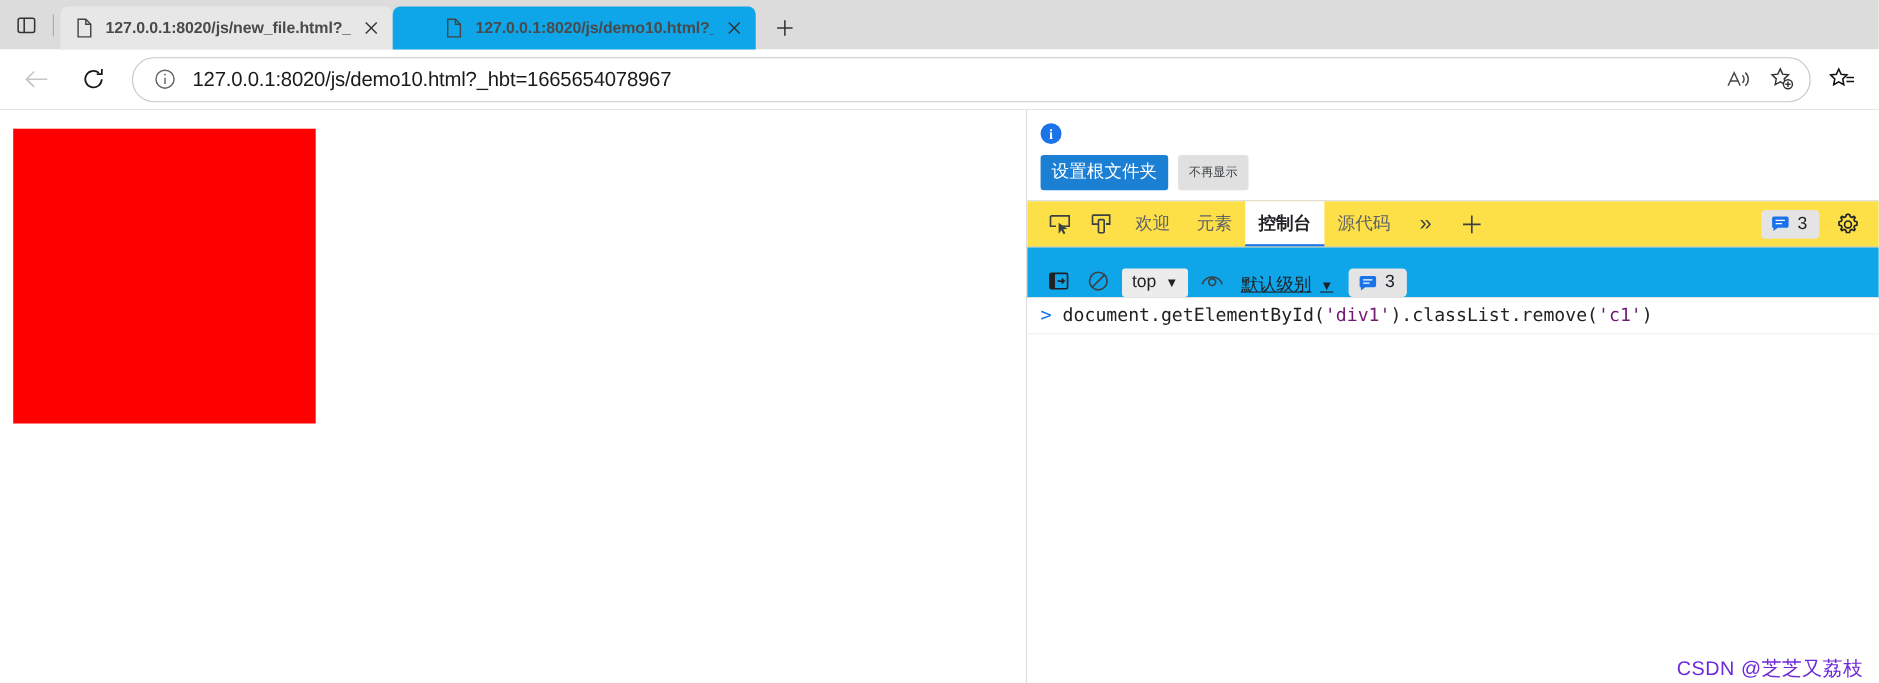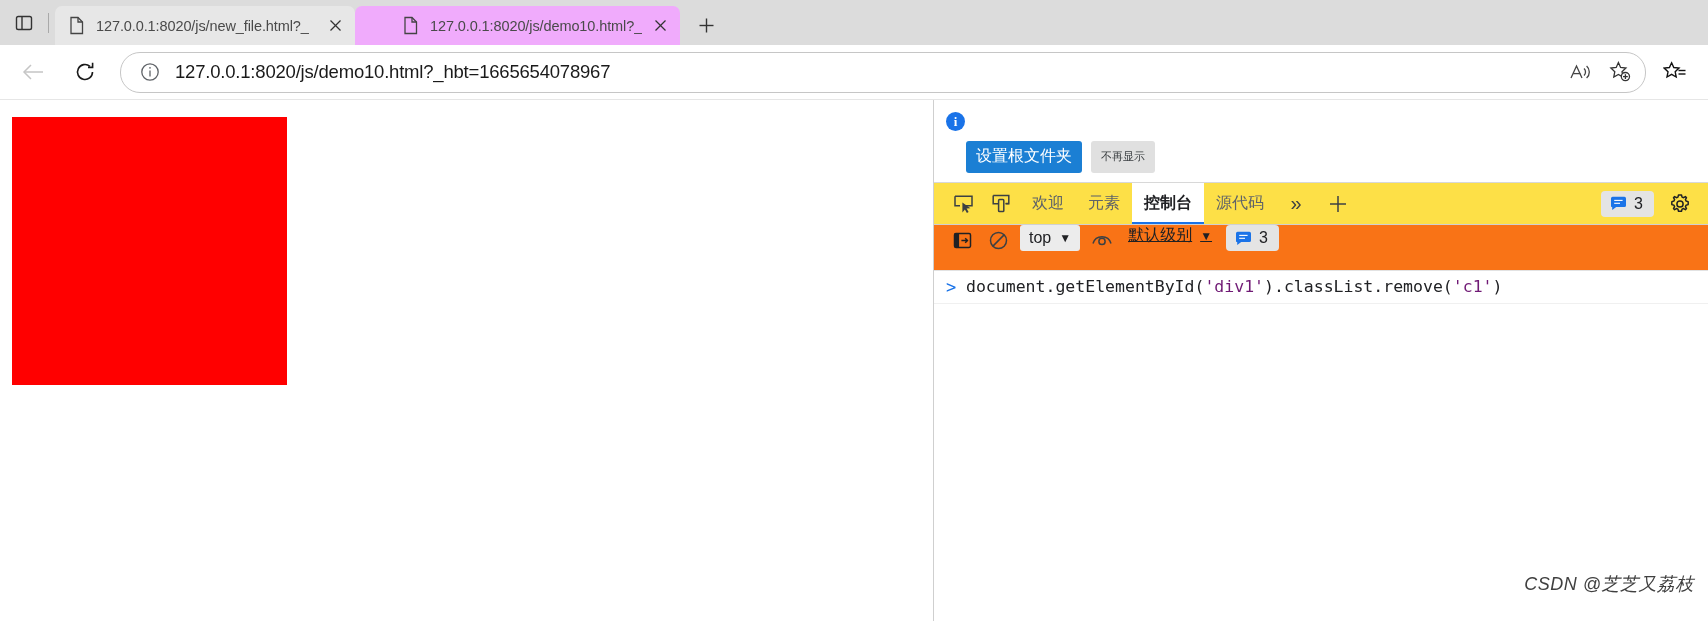--- a/index.html
+++ b/index.html
@@ -7,35 +7,35 @@
     width: 1708px; height: 621px;
     font-family: "Liberation Sans", "DejaVu Sans", sans-serif;
     background: #ffffff;
     overflow: hidden;
   }
   .browser { width: 1708px; height: 621px; display: flex; flex-direction: column; background: #ffffff; }
 
   
   .tabstrip {
     height: 45px; background: #dcdcdc;
-    display: flex; align-items: flex-end; padding-left: 6px; flex: 0 0 45px;
+    display: flex; align-items: flex-end; padding-left: 6px; flex: 0 0 45px; font-weight: bold;
   }
   .tab-shell-btn {
     width: 36px; height: 38px; margin-bottom: 3px;
     display: flex; align-items: center; justify-content: center;
     border-radius: 4px;
   }
   .vsep { width: 1px; height: 20px; background: #a9a9a9; margin: 0 6px 12px 6px; }
   .tab {
     height: 39px; display: flex; align-items: center;
     border-radius: 7px 7px 0 0; padding: 0 6px 0 13px;
     min-width: 300px; max-width: 330px; position: relative;
   }
   .tab.inactive { background: #e7e7e7; }
-  .tab.active { background: #f0abfc; padding-left: 47px; }
+  .tab.active { background: #0ea5e9; padding-left: 47px; }
   .tab-favicon { width: 17px; height: 19px; flex: 0 0 17px; margin-right: 11px; }
   .tab-title {
     flex: 1 1 auto; font-size: 14.5px; color: #4a4a4a;
     white-space: nowrap; overflow: hidden; text-overflow: clip;
     letter-spacing: -0.1px;
   }
   .tab-close {
     width: 28px; height: 28px; flex: 0 0 28px;
     display: flex; align-items: center; justify-content: center;
     border-radius: 4px; margin-left: 4px;
@@ -83,21 +83,21 @@
     border-bottom: 1px solid #d8d8d8;
   }
   .dt-notice-row { display: flex; align-items: flex-start; }
   .notice-icon {
     width: 19px; height: 19px; flex: 0 0 19px; border-radius: 50%;
     background: #1a73e8; color: #ffffff; font-size: 13px; font-weight: bold;
     display: flex; align-items: center; justify-content: center;
     font-family: "Liberation Serif", serif; margin-top: 2px;
   }
   .notice-text { margin-left: 9px; font-size: 16.5px; color: #202124; line-height: 1.25; }
-  .notice-buttons { display: flex; margin-top: 10px; margin-left: 20px; }
+  .notice-buttons { display: flex; margin-top: 10px; margin-left: 0; }
   .btn-primary {
     background: #1b7fd4; color: #ffffff; font-size: 16px;
     padding: 5px 10px 6px 10px; border: none; border-radius: 3px;
   }
   .btn-secondary {
     background: #e0e0e0; color: #3c4043; font-size: 11px;
     padding: 5px 10px 6px 10px; border: none; border-radius: 3px; margin-left: 9px;
   }
 
   .dt-tabbar {
@@ -117,21 +117,21 @@
   .dt-plus { display:flex; align-items:center; justify-content:center; width: 44px; }
   .dt-tabbar-right { margin-left: auto; display: flex; align-items: center; padding-right: 8px; }
   .msg-badge {
     display: flex; align-items: center; gap: 7px;
     background: #e4e4e4; border-radius: 4px; padding: 4px 11px 4px 9px;
   }
   .msg-badge .count { font-size: 16px; color: #202124; }
   .gear-btn { width: 40px; display:flex; align-items:center; justify-content:center; margin-left: 6px; }
 
   .dt-consolebar {
-    flex: 0 0 46px; background: #f97316; display: flex; align-items: flex-start;
+    flex: 0 0 46px; background: #0ea5e9; display: flex; align-items: flex-end;
     padding: 0 8px 0 10px; border-bottom: 1px solid #e2e2e2;
   }
   .cb-icon { width: 36px; height: 30px; display: flex; align-items: center; justify-content: center; }
   .ctx-select {
     display: flex; align-items: center; gap: 8px; background: #ececec;
     border-radius: 3px; padding: 4px 9px; margin: 0 4px; font-size: 16px; color: #202124;
   }
   .filter-input {
     flex: 1 1 auto; height: 30px; border: 1px solid #c9c9c9; border-radius: 3px;
     background: #ffffff; font-size: 16px; color: #202124; padding: 0 9px;
@@ -153,22 +153,22 @@
     border-bottom: 1px solid #f0f0f0; min-height: 30px;
   }
   .console-chevron { color: #1a73e8; font-size: 17px; flex: 0 0 20px; font-family: "DejaVu Sans Mono", monospace; line-height: 1.3; }
   .console-code {
     font-family: "DejaVu Sans Mono", "Liberation Mono", monospace;
     font-size: 16.5px; color: #202124; line-height: 1.3; white-space: pre;
   }
   .tok-str { color: #701a75; }
 
   .watermark {
-    position: absolute; right: 14px; bottom: 25px;
-    font-size: 18px; color: #404040; letter-spacing: 0.5px; user-select: none; font-style: italic;
+    position: absolute; right: 14px; bottom: 1px;
+    font-size: 18px; color: #6d28d9; letter-spacing: 0.5px; user-select: none;
   }
 
   svg { display: block; }
 </style>
 </head>
 <body>
 
 <div class="browser">
 
   <div class="tabstrip">

